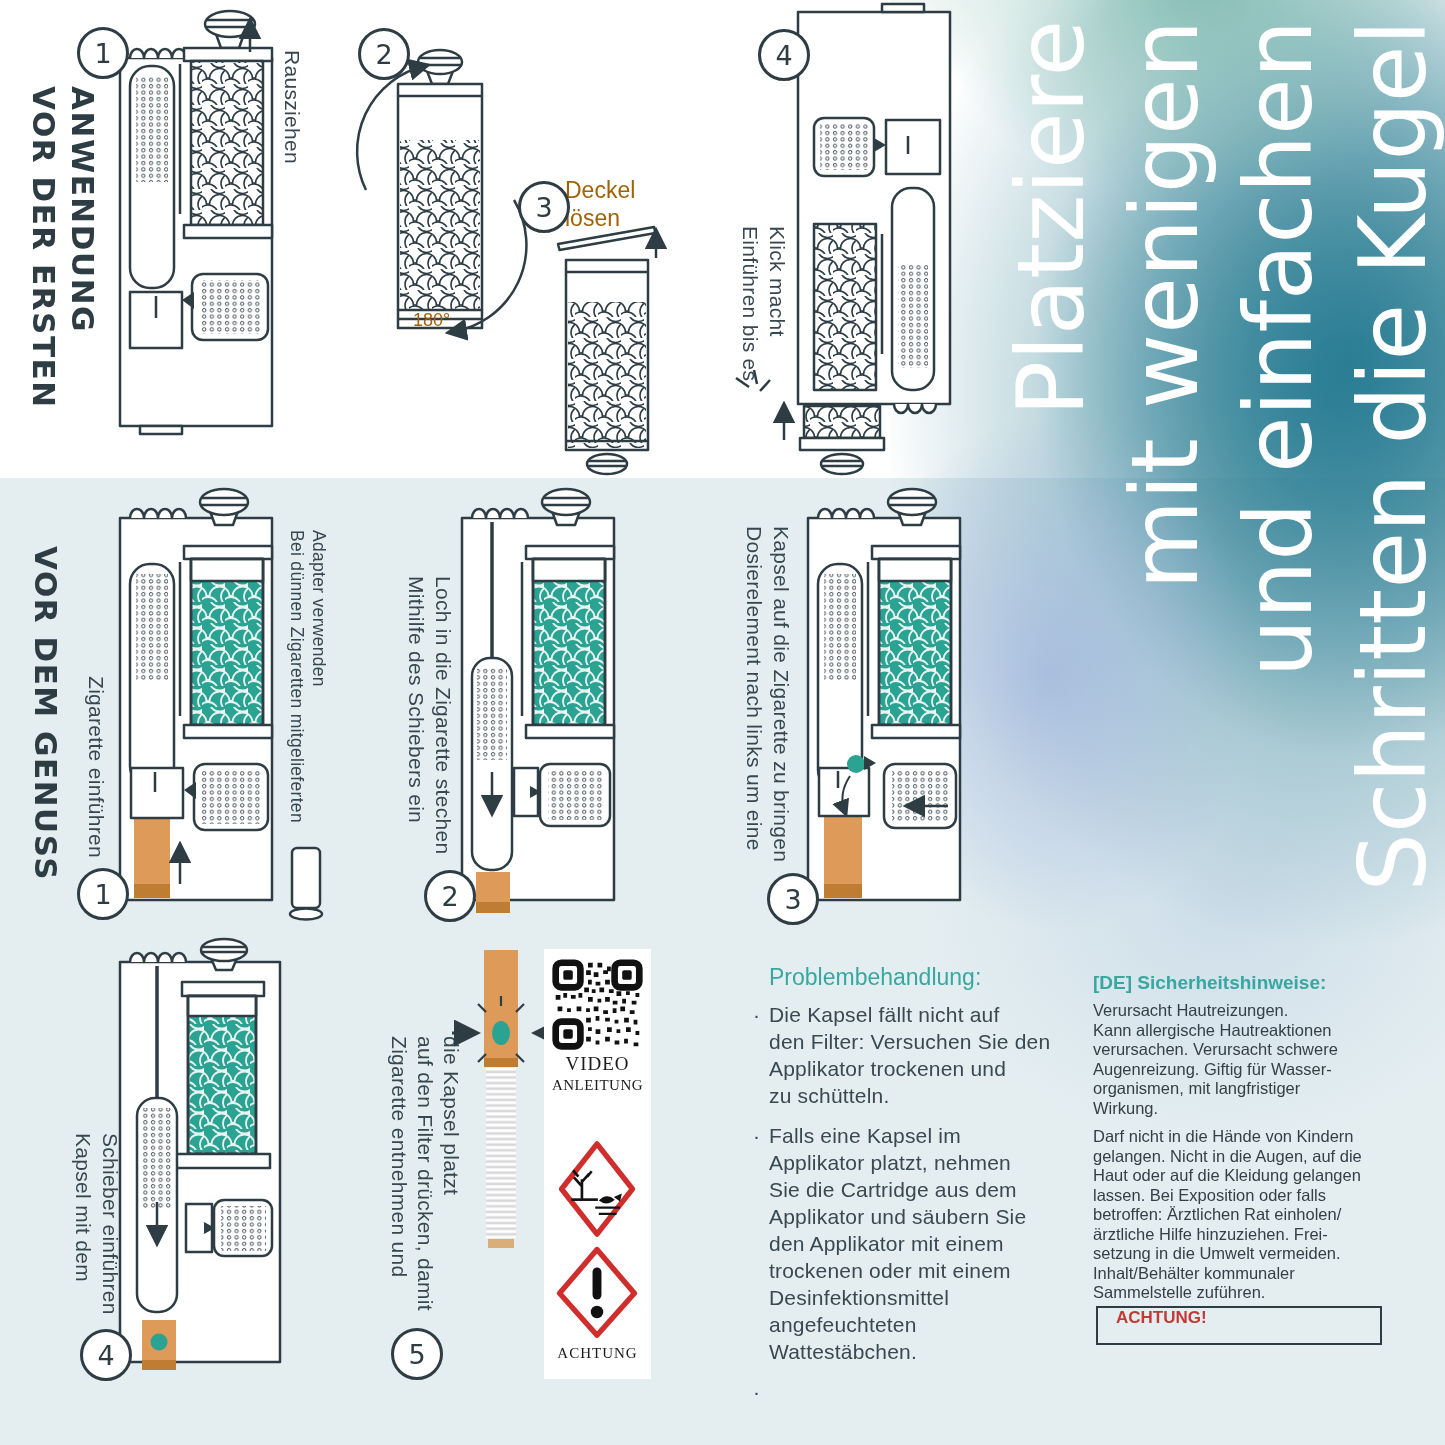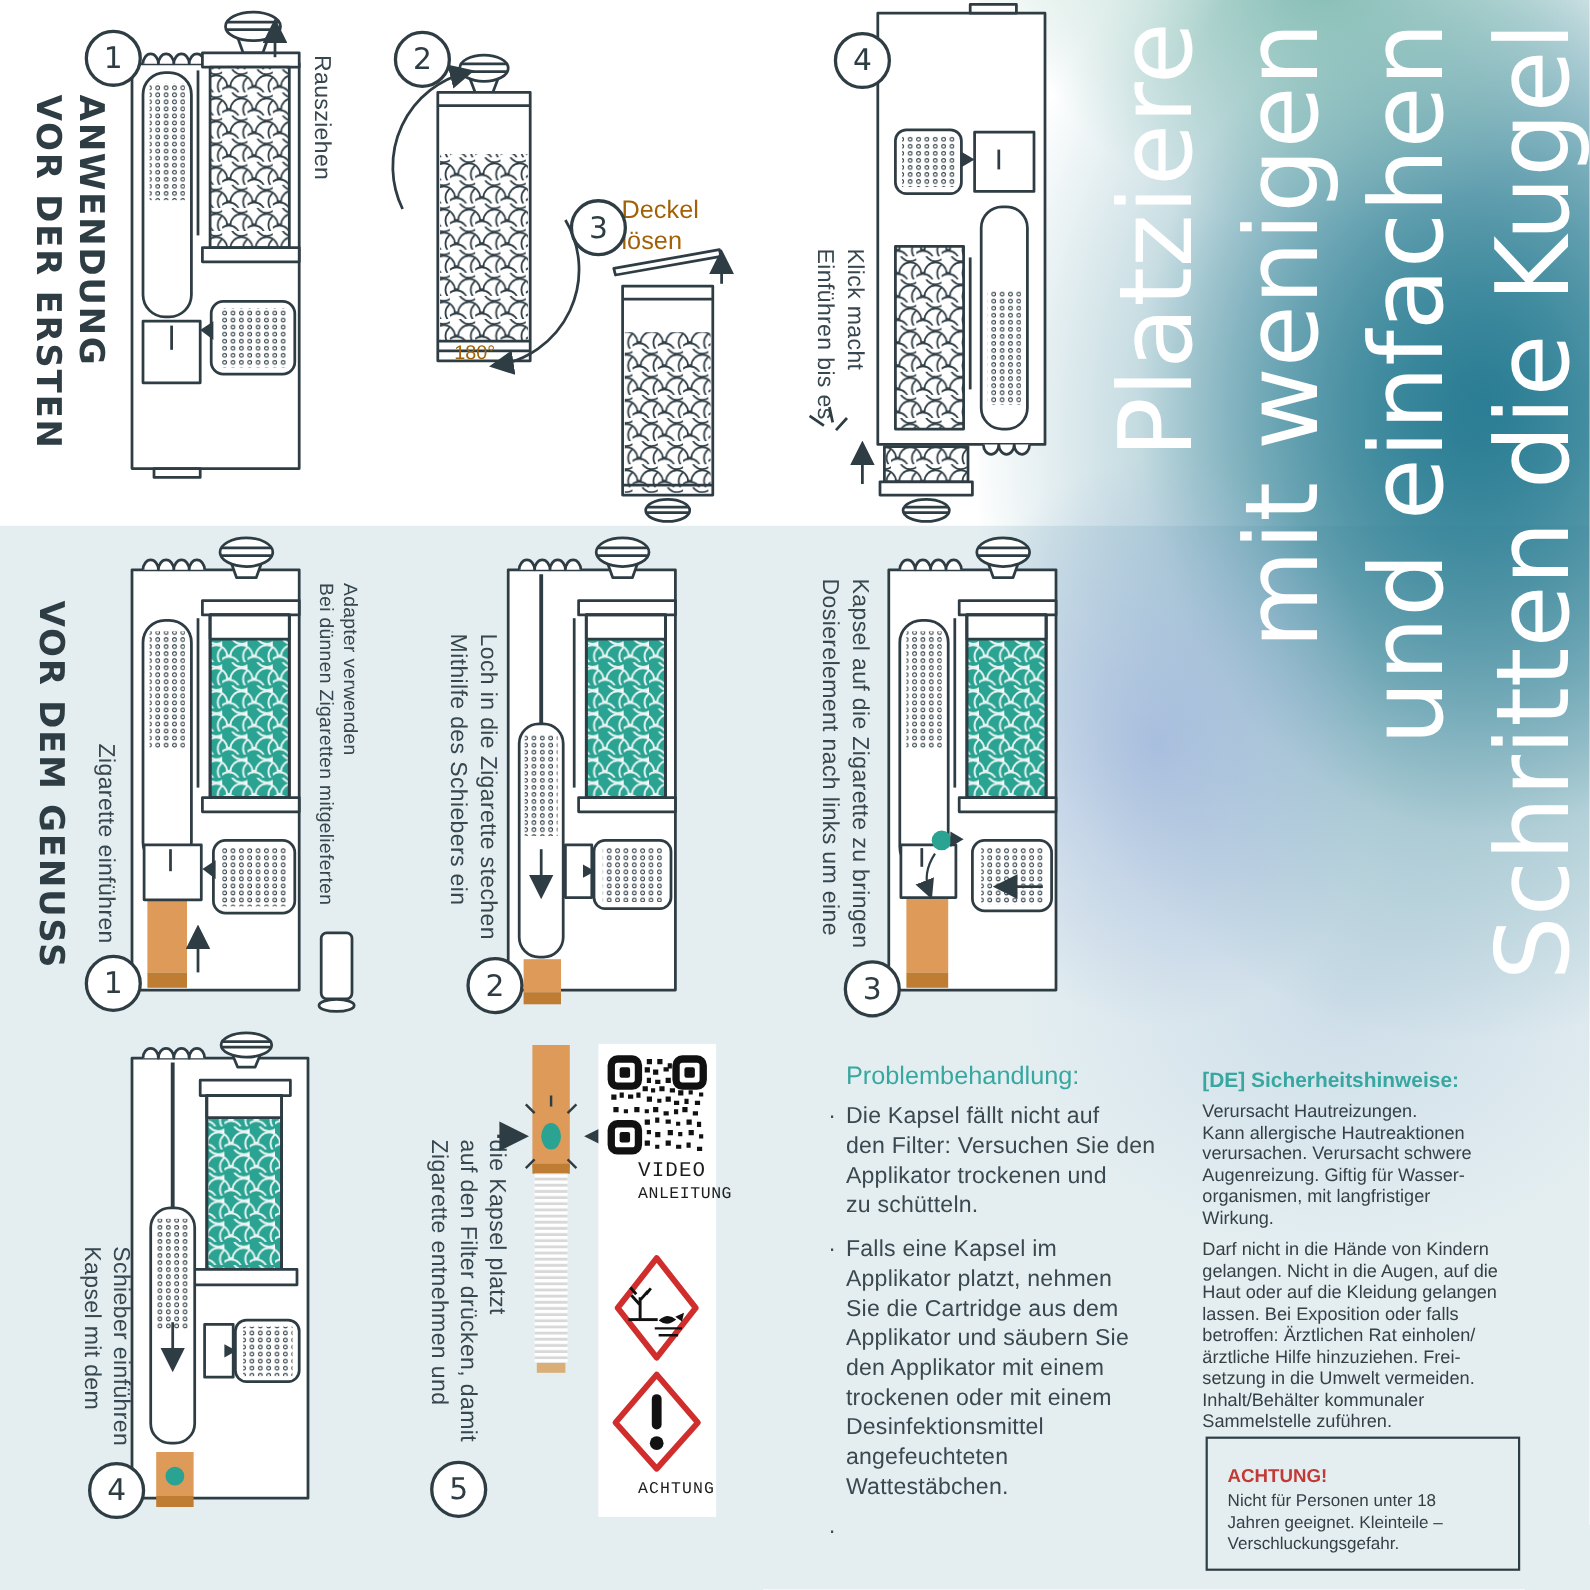--- a/index.html
+++ b/index.html
@@ -26,33 +26,33 @@
   .vtitle{font-family:"DejaVu Sans",sans-serif;font-weight:bold;font-size:31px;line-height:39px;
           letter-spacing:1.5px;color:#2e3c44;}
   .small-note{font-size:17.5px;line-height:22.5px;}
   .htext{position:absolute;white-space:pre-line;color:#a16207;}
   .stepnum{position:absolute;width:46px;height:46px;border:3px solid #2e3c44;border-radius:50%;
            background:#fff;display:flex;align-items:center;justify-content:center;
            font-size:27px;color:#2e3c44;font-family:"DejaVu Sans",sans-serif;z-index:3;}
   svg.draw{position:absolute;overflow:visible;}
   
   .panel{position:absolute;left:544px;top:949px;width:107px;height:430px;background:#fff;}
-  .panel .cap-txt{position:absolute;width:100%;color:#1c1c1c;
-                  font-family:Liberation Mono, monospace;padding-left:36px;}
+  .panel .cap-txt{position:absolute;width:100%;text-align:center;color:#1c1c1c;
+                  font-family:Liberation Serif, serif;}
   
   .problems{position:absolute;left:753px;top:964px;width:305px;}
   .problems h3{margin:0 0 10px 16px;font-weight:normal;font-size:23px;color:#38a7a0;}
   .bullet{display:flex;margin-bottom:13px;}
   .bullet .dot{width:16px;font-size:21px;line-height:27px;color:#3a4850;}
   .bullet .btxt{white-space:pre-line;font-size:21px;line-height:27px;color:#3a4850;letter-spacing:.2px;}
   .safety{position:absolute;left:1093px;top:972px;width:360px;}
   .safety h3{margin:0 0 7px 0;font-size:19px;color:#38a7a0;font-weight:bold;}
   .safety p{margin:0 0 9px 0;white-space:pre-line;font-size:16.5px;line-height:19.5px;color:#343f46;}
   .warnbox{position:absolute;left:1096px;top:1306px;width:252px;border:2.5px solid #2e3c44;
-           padding:24px 12px 12px 18px;background:transparent;}
+           padding:0 12px 12px 18px;background:transparent;}
   .warnbox .wt{color:#c23a36;font-weight:bold;font-size:17px;margin-bottom:3px;}
   .warnbox .wb{white-space:pre-line;font-size:15.5px;line-height:19.5px;color:#343f46;}
 </style>
 </head>
 <body>
 
 <div class="page">
 
   <div class="band"></div>
   <div class="blob"></div>
@@ -437,18 +437,15 @@
 lassen. Bei Exposition oder falls
 betroffen: Ärztlichen Rat einholen/
 ärztliche Hilfe hinzuziehen. Frei-
 setzung in die Umwelt vermeiden.
 Inhalt/Behälter kommunaler
 Sammelstelle zuführen.</p>
   </div>
 
   <div class="warnbox">
     <div class="wt">ACHTUNG!</div>
-    <div class="wb">Nicht für Personen unter 18
-Jahren geeignet. Kleinteile –
-Verschluckungsgefahr.</div>
   </div>
 
 </div>
 
 </body></html>

